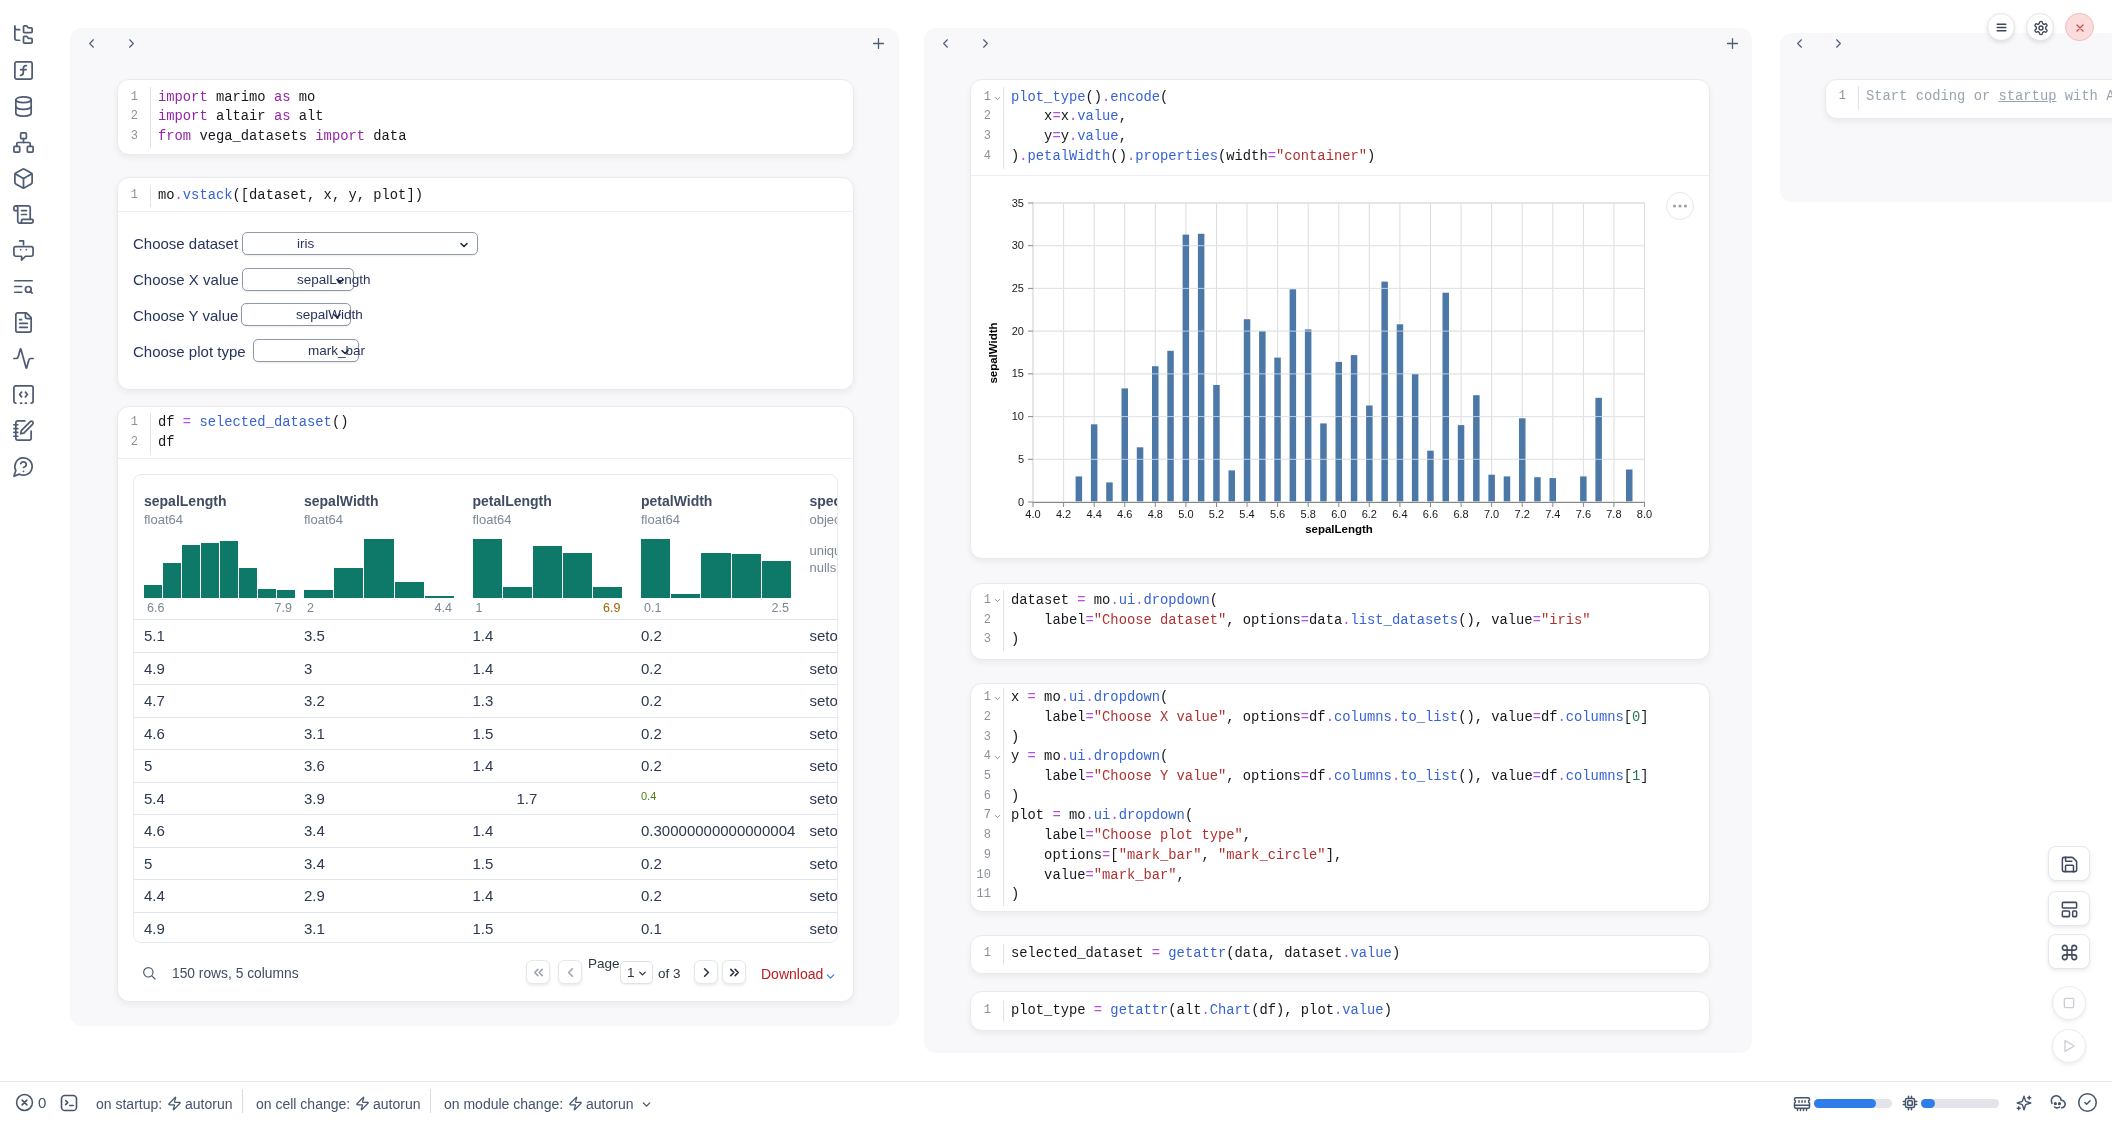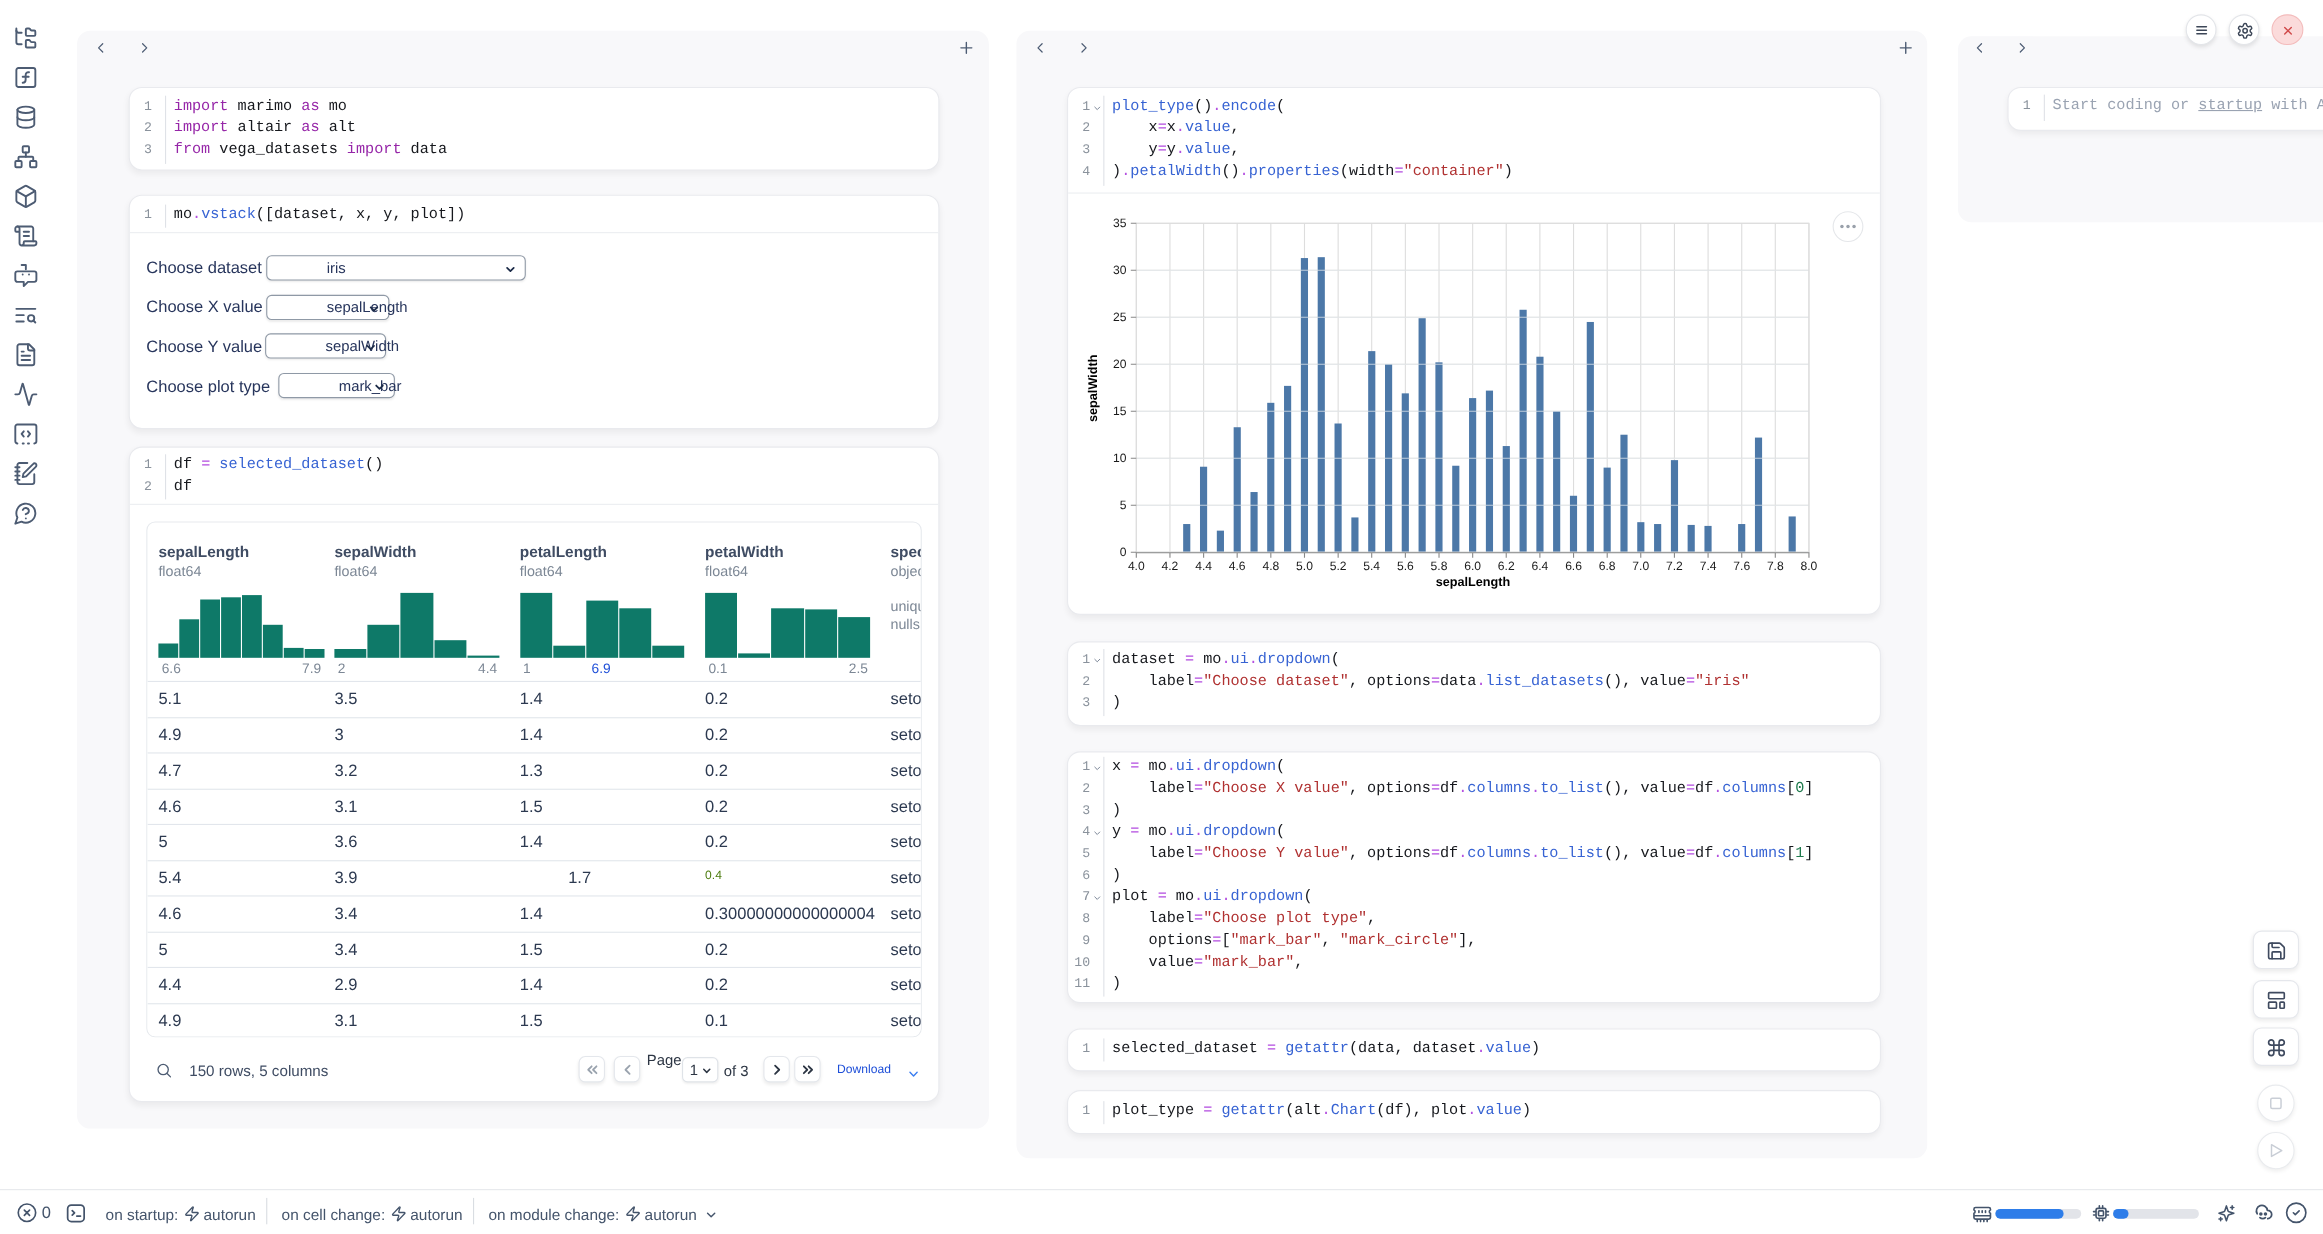--- a/index.html
+++ b/index.html
@@ -145,21 +145,21 @@
     <div style="position:absolute; left:260.6px; top:107.0px; width:29.2px; height:16px; background:#0e7968;"></div>
     <div style="position:absolute; left:290.8px; top:121.0px; width:29.2px; height:2px; background:#0e7968;"></div>
 <div style="position:absolute; left:173.0px; top:126px; font-size:12.5px; color:#7c8795;">2</div>
 <div style="position:absolute; left:170.0px; top:126px; width:148px; text-align:right; font-size:12.5px; color:#7c8795;">4.4</div>
 <div style="position:absolute; left:338.5px; top:64.0px; width:29.2px; height:59px; background:#0e7968;"></div>
     <div style="position:absolute; left:368.7px; top:112.0px; width:29.2px; height:11px; background:#0e7968;"></div>
     <div style="position:absolute; left:398.9px; top:71.0px; width:29.2px; height:52px; background:#0e7968;"></div>
     <div style="position:absolute; left:429.1px; top:78.0px; width:29.2px; height:45px; background:#0e7968;"></div>
     <div style="position:absolute; left:459.3px; top:112.0px; width:29.2px; height:11px; background:#0e7968;"></div>
 <div style="position:absolute; left:341.5px; top:126px; font-size:12.5px; color:#7c8795;">1</div>
-<div style="position:absolute; left:338.5px; top:126px; width:148px; text-align:center; font-size:12.5px; color:#1d4ed8;">6.9</div>
+<div style="position:absolute; left:338.5px; top:126px; width:148px; text-align:right; font-size:12.5px; color:#a16207;">6.9</div>
 <div style="position:absolute; left:507.0px; top:64.0px; width:29.2px; height:59px; background:#0e7968;"></div>
     <div style="position:absolute; left:537.2px; top:119.0px; width:29.2px; height:4px; background:#0e7968;"></div>
     <div style="position:absolute; left:567.4px; top:78.0px; width:29.2px; height:45px; background:#0e7968;"></div>
     <div style="position:absolute; left:597.6px; top:79.0px; width:29.2px; height:44px; background:#0e7968;"></div>
     <div style="position:absolute; left:627.8px; top:86.0px; width:29.2px; height:37px; background:#0e7968;"></div>
 <div style="position:absolute; left:510.0px; top:126px; font-size:12.5px; color:#7c8795;">0.1</div>
 <div style="position:absolute; left:507.0px; top:126px; width:148px; text-align:right; font-size:12.5px; color:#7c8795;">2.5</div>
 <div style="position:absolute; left:675.5px; top:68px; font-size:13px; color:#7c8795; white-space:nowrap;">unique: 1</div>
 <div style="position:absolute; left:675.5px; top:85px; font-size:13px; color:#7c8795; white-space:nowrap;">nulls: 0</div>
 <div style="position:absolute; left:0; top:144.0px; width:705px; height:32.5px; background:#fff; border-top:1px solid #e2e6ec;">
@@ -259,21 +259,21 @@
 <div style="position:absolute; left:694px; top:960px; width:24px; height:24px; background:#fff; border:1px solid #e4e7ec; border-radius:6px; box-shadow:0 2px 3px rgba(0,0,0,0.07);">
     <svg style="position:absolute;left:4px;top:4px;" width="15" height="15" viewBox="0 0 24 24" fill="none" stroke="#2d3644" stroke-width="2.6" stroke-linecap="round" stroke-linejoin="round">
       <path d="M9 18l6-6-6-6"></path>
     </svg>
   </div>
 <div style="position:absolute; left:722px; top:960px; width:24px; height:24px; background:#fff; border:1px solid #e4e7ec; border-radius:6px; box-shadow:0 2px 3px rgba(0,0,0,0.07);">
     <svg style="position:absolute;left:4px;top:4px;" width="15" height="15" viewBox="0 0 24 24" fill="none" stroke="#2d3644" stroke-width="2.6" stroke-linecap="round" stroke-linejoin="round">
       <path d="M13 17l5-5-5-5M6 17l5-5-5-5"></path>
     </svg>
   </div>
-<div style="position:absolute; left:761px; top:966px; font-size:11px; color:#1d4ed8;">Download</div>
+<div style="position:absolute; left:761px; top:966px; font-size:14px; color:#b91c1c;">Download</div>
 <svg style="position:absolute; left:824px; top:970px;" width="13" height="13" viewBox="0 0 24 24" fill="none" stroke="#3b7ef0" stroke-width="2.4" stroke-linecap="round" stroke-linejoin="round">
     <path d="M6 9l6 6 6-6"></path>
   </svg>
 
 <div class="cell" style="left:970px; top:79px; width:740px; height:480px;"></div>
 <div class="gut" style="left:970px; top:87.7px; width:21px;">1
 2
 3
 4</div>
 <svg class="ic" style="left:993px; top:93.5px;" width="9" height="9" viewBox="0 0 24 24" stroke="#99a1ab" stroke-width="2.6">

